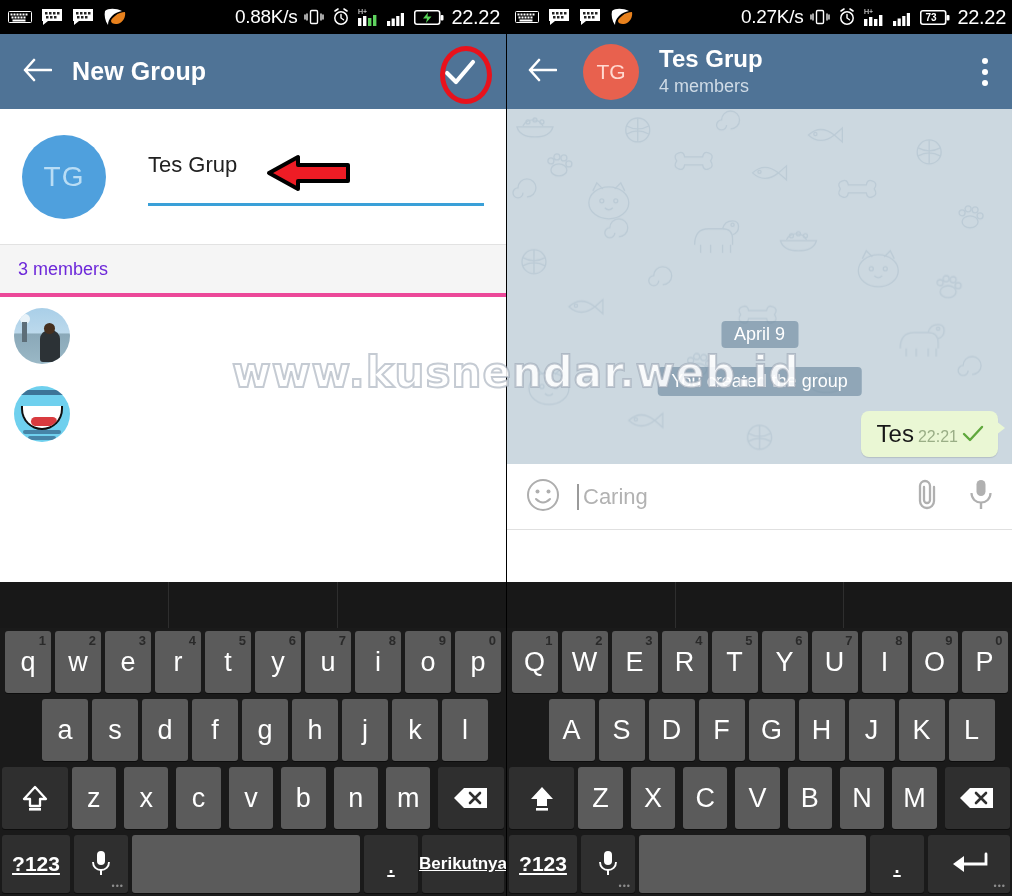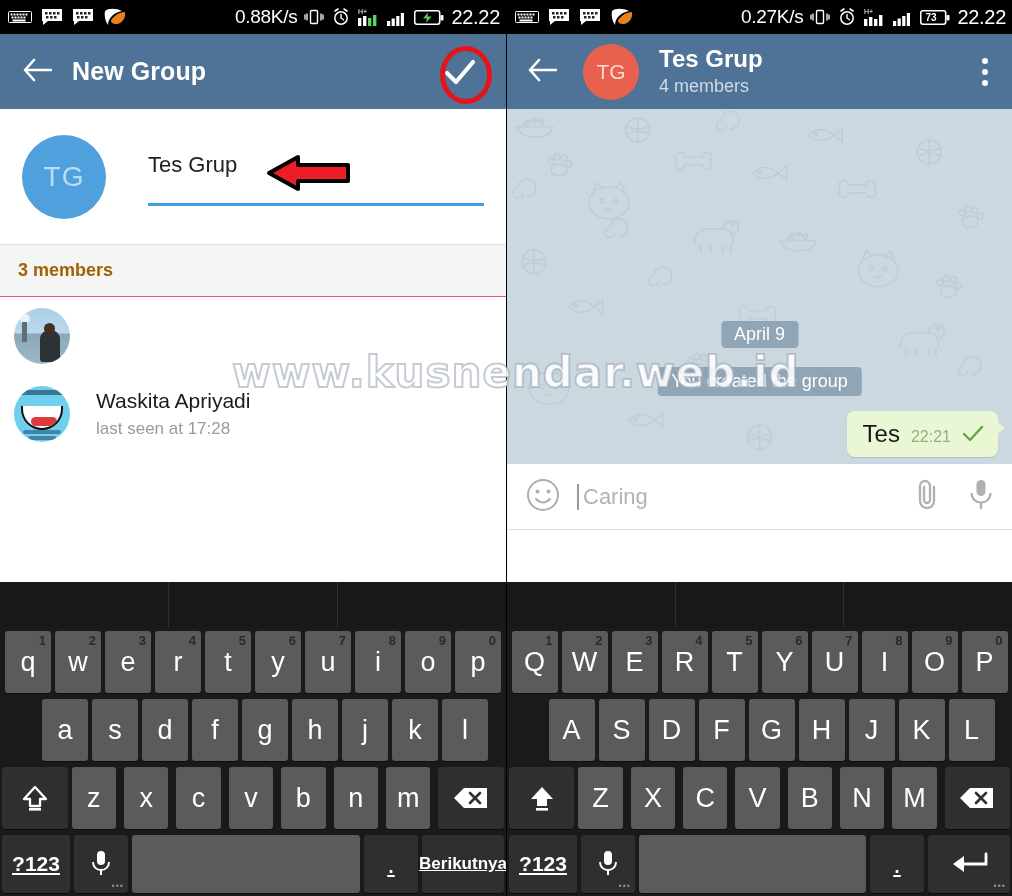--- a/index.html
+++ b/index.html
@@ -90,23 +90,23 @@
   }
   .name-underline {
     position: absolute; left: 0; right: 0; bottom: 0; height: 3px; background: #3aa0d8;
   }
   .red-arrow { position: absolute; left: 266px; top: 152px; width: 86px; height: 42px; }
 
   
   .section-divider-top { height: 1px; background: #e2e2e2; }
   .members-head {
     height: 52px; background: #f5f5f5;
-    border-bottom: 1px solid #ec4899;
+    border-bottom: 4px solid #ec4899;
     display: flex; align-items: center; padding-left: 18px;
-    color: #a16207; font-size: 18px; font-weight: bold;
+    color: #6d28d9; font-size: 18px;
   }
   .member-row {
     height: 78px; display: flex; align-items: center; padding-left: 14px;
     background: #fff;
   }
   .m-avatar {
     width: 56px; height: 56px; border-radius: 50%;
     overflow: hidden; flex: 0 0 auto; position: relative;
     background: #cfd8dc;
   }
@@ -170,21 +170,21 @@
   }
   .sys-chip {
     position: absolute; left: 50%; transform: translateX(-50%); top: 258px;
     background: rgba(95,125,150,.55); color:#fff; font-size: 18px;
     padding: 4px 14px; border-radius: 4px; white-space: nowrap;
   }
   .bubble {
     position: absolute; right: 14px; top: 302px;
     background: #eaf7d4; border-radius: 8px;
     padding: 9px 14px 9px 16px;
-    display: flex; align-items: baseline; gap: 11px;
+    display: flex; align-items: baseline; gap: 4px;
     box-shadow: 0 1px 1px rgba(0,0,0,.12);
   }
   .bubble:after {
     content:""; position:absolute; right:-7px; top:10px;
     border-left: 9px solid #eaf7d4;
     border-top: 7px solid transparent;
     border-bottom: 7px solid transparent;
   }
   .bubble-text { font-size: 24px; color: #171717; }
   .bubble-time { font-size: 16px; color: #9aae86; }
@@ -380,24 +380,20 @@
         </div>
       </div>
       <div class="member-row">
         <div class="m-avatar av-smile">
           <span class="t1"></span>
           <span class="mouth">
               <span class="tongue"></span>
             </span>
           <span class="t2"></span>
             <span class="t3"></span>
-        </div>
-        <div class="m-text">
-          <div class="m-name">Waskita Apriyadi</div>
-          <div class="m-sub">last seen at 17:28</div>
         </div>
       </div>
     </div>
 
     <div class="kb">
       <div class="kb-suggest">
         <span class="cell"></span>
         <span class="cell"></span>
         <span class="cell"></span>
       </div>

